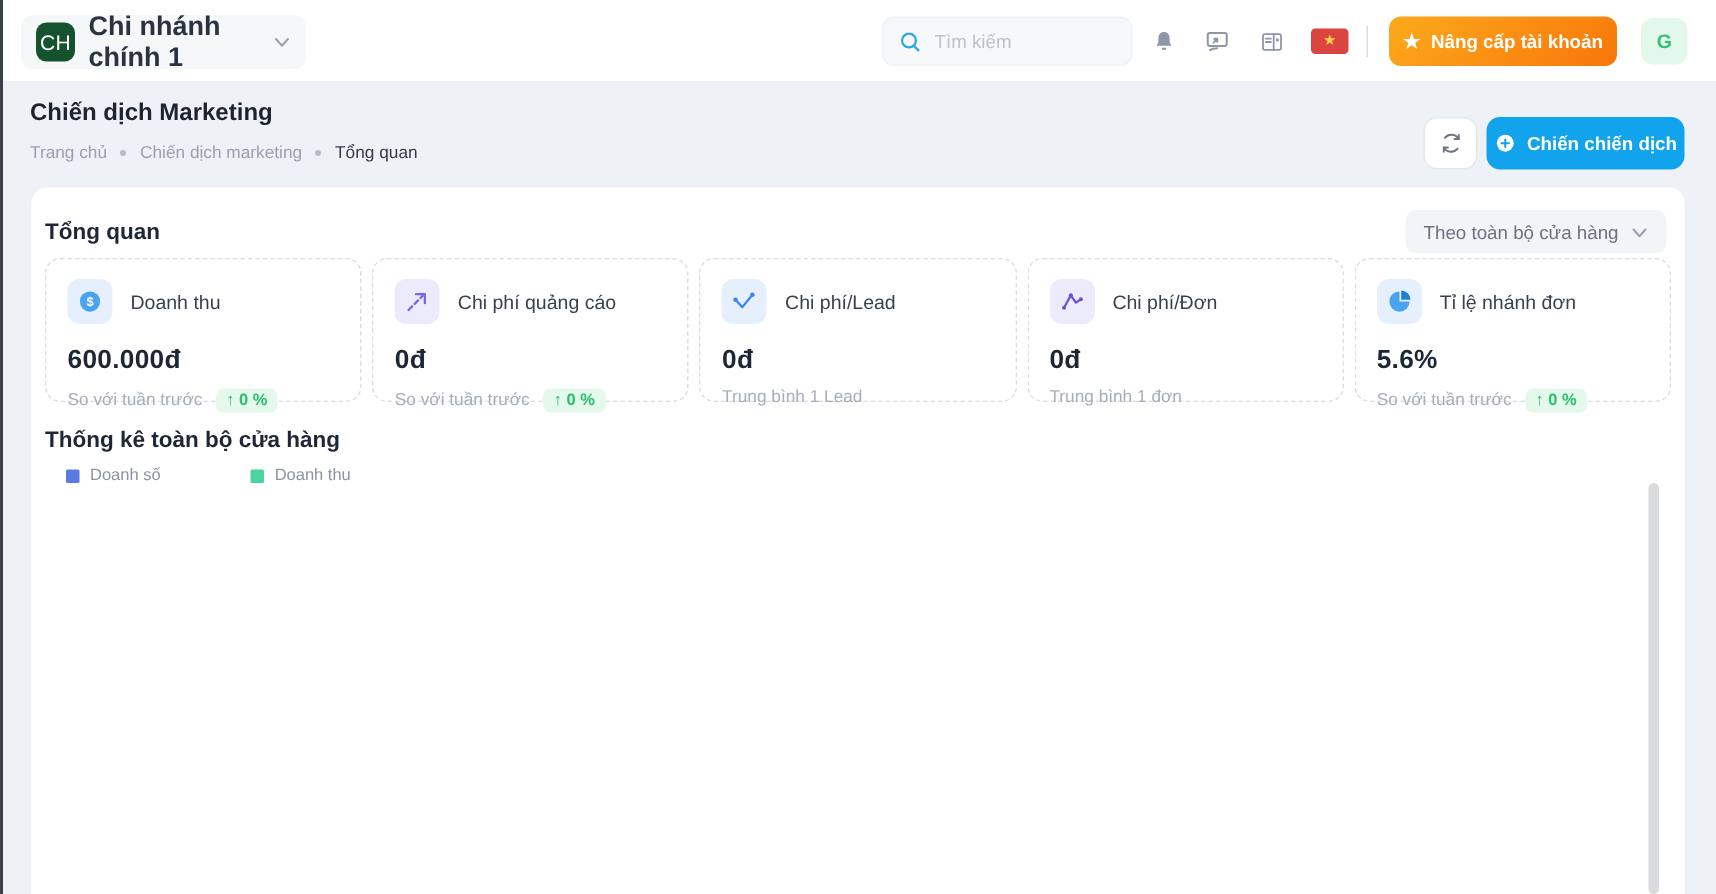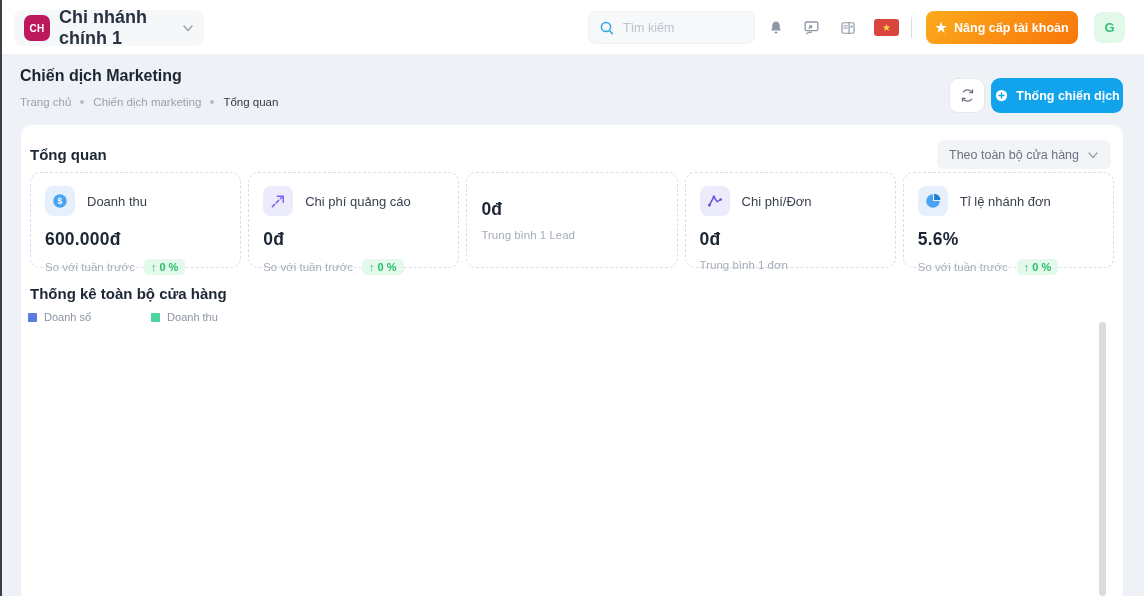--- a/index.html
+++ b/index.html
@@ -16,22 +16,22 @@
   .topbar {
     position: absolute; left: 0; top: 0; width: 1144px; height: 55px;
     background: #ffffff; border-bottom: 1px solid #eceff3;
   }
   .branch-selector {
     position: absolute; left: 14px; top: 10px; height: 36px; width: 190px;
     background: #f5f7f9; border-radius: 8px;
     display: flex; align-items: center; gap: 9px; padding: 0 10px; cursor: pointer;
   }
   .branch-badge {
-    width: 26px; height: 26px; border-radius: 7px; background: #be185d;
-    color: #fff; font-size: 10px; font-weight: bold;
+    width: 26px; height: 26px; border-radius: 7px; background: #14532d;
+    color: #fff; font-size: 14px; font-weight: normal;
     display: flex; align-items: center; justify-content: center; letter-spacing: .2px;
   }
   .branch-name { font-size: 18px; font-weight: 600; color: #2a3342; flex: 1; }
   .chev { width: 12px; height: 12px; }
 
   .search-box {
     position: absolute; left: 588px; top: 11px; width: 167px; height: 33px;
     background: #f6f8fa; border: 1px solid #eff2f5; border-radius: 8px;
     display: flex; align-items: center; gap: 8px; padding: 0 10px;
   }
@@ -120,21 +120,21 @@
   .stat-footer { margin-top: 9px; display: flex; align-items: center; gap: 9px; }
   .stat-footer-text { font-size: 11.5px; color: #a6adba; }
   .stat-badge {
     background: #e4f8ec; color: #27c06a; border-radius: 5px;
     font-size: 11px; font-weight: bold; padding: 2px 7px;
     display: flex; align-items: center; gap: 3px;
   }
   .stat-badge .up-arrow { font-size: 11px; }
 
   .section-title { position: absolute; left: 9px; top: 160px; font-size: 15px; font-weight: bold; color: #1d2736; }
-  .legend { position: absolute; left: 7px; top: 186px; display: flex; align-items: center; gap: 60px; }
+  .legend { position: absolute; left: 23px; top: 186px; display: flex; align-items: center; gap: 60px; }
   .legend-item { display: flex; align-items: center; gap: 7px; cursor: pointer; }
   .legend-swatch { width: 9px; height: 9px; border-radius: 1px; }
   .swatch-sales { background: #5b7be0; }
   .swatch-revenue { background: #4bd3a0; }
   .legend-label { font-size: 11px; color: #8b93a3; }
 
   .chart-area { position: absolute; left: 9px; top: 200px; width: 1070px; height: 260px; background: #fff; }
 
   .scroll-thumb {
     position: absolute; left: 1099px; top: 322px; width: 7px; height: 274px;
@@ -219,21 +219,21 @@
         <polyline points="4,21 4,16.5 8.5,16.5"></polyline>
       </svg>
     </button>
 
     <button class="add-btn">
       <svg width="15" height="15" viewBox="0 0 24 24">
         <circle cx="12" cy="12" r="9" fill="#ffffff"></circle>
         <line x1="12" y1="8" x2="12" y2="16" stroke="#12a3ed" stroke-width="2.2" stroke-linecap="round"></line>
         <line x1="8" y1="12" x2="16" y2="12" stroke="#12a3ed" stroke-width="2.2" stroke-linecap="round"></line>
       </svg>
-      <span>Thống chiến dịch</span>
+      <span>Chiến chiến dịch</span>
     </button>
   </section>
 
   <main class="main-card">
 
     <h2 class="card-head-title">Tổng quan</h2>
 
     <div class="filter-dropdown">
       <span>Theo toàn bộ cửa hàng</span>
       <svg class="chev" viewBox="0 0 12 12">
@@ -277,20 +277,30 @@
         <div class="stat-footer">
           <span class="stat-footer-text">So với tuần trước</span>
           <span class="stat-badge">
             <span class="up-arrow">↑</span>
             <span>0 %</span>
           </span>
         </div>
       </div>
 
       <div class="stat-card">
+        <div class="stat-top">
+          <span class="stat-icon-tile tile-blue">
+            <svg width="18" height="18" viewBox="0 0 24 24" fill="none">
+              <polyline points="4.5,10.5 10.5,17 19.5,6" stroke="#3b82f6" stroke-width="2" stroke-linecap="round" stroke-linejoin="round"></polyline>
+              <circle cx="4.5" cy="10.5" r="2" fill="#3b82f6"></circle>
+              <circle cx="19.5" cy="6" r="2" fill="#3b82f6"></circle>
+            </svg>
+          </span>
+          <span class="stat-label">Chi phí/Lead</span>
+        </div>
         <div class="stat-value">0đ</div>
         <div class="stat-footer">
           <span class="stat-footer-text">Trung bình 1 Lead</span>
         </div>
       </div>
 
       <div class="stat-card">
         <div class="stat-top">
           <span class="stat-icon-tile tile-purple">
             <svg width="18" height="18" viewBox="0 0 24 24" fill="none">

